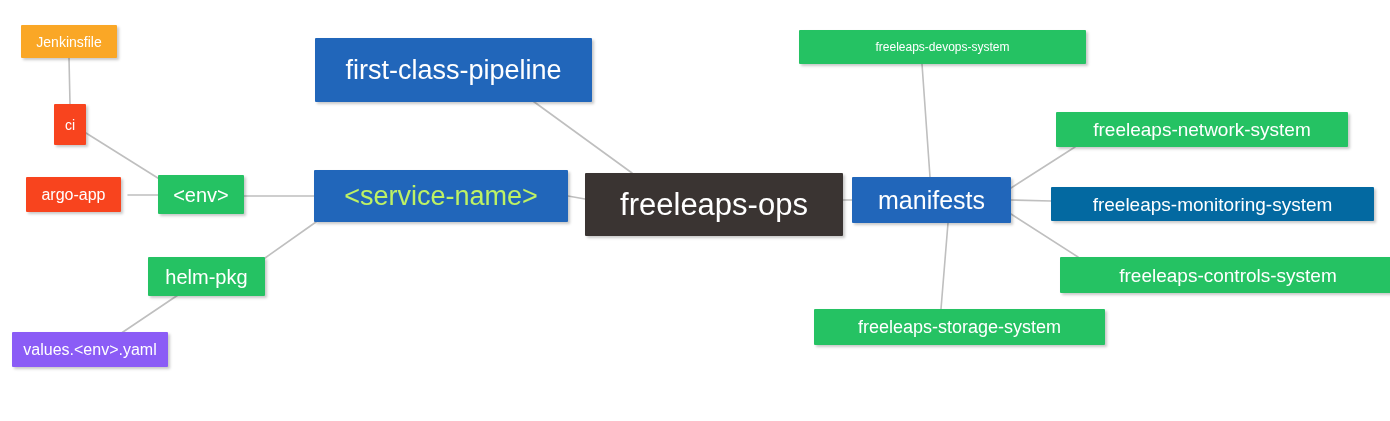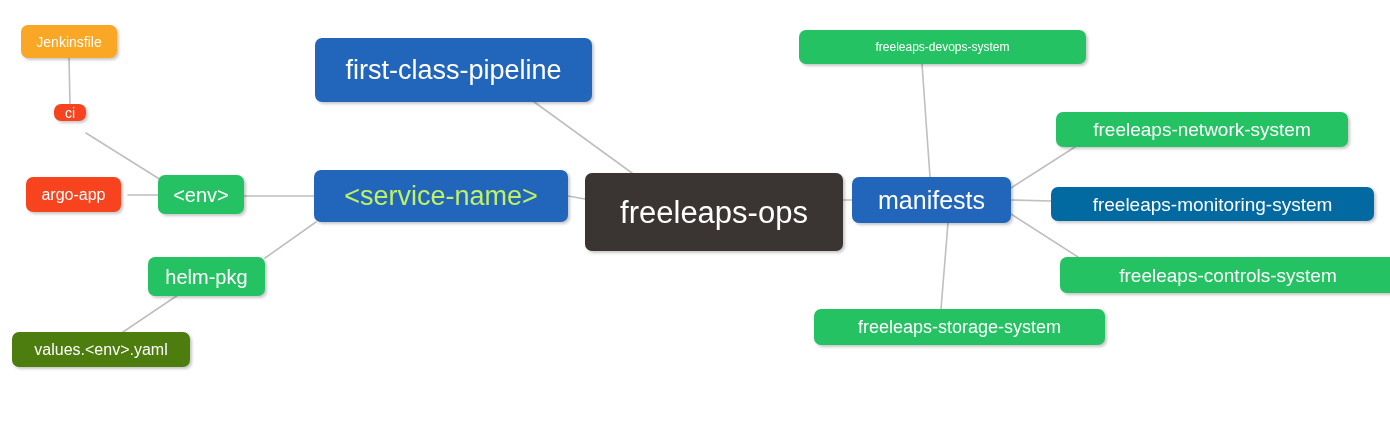--- a/index.html
+++ b/index.html
@@ -26,21 +26,21 @@
     height: 421px;
     pointer-events: none;
   }
   .node {
     position: absolute;
     box-sizing: border-box;
     display: flex;
     align-items: center;
     justify-content: center;
     color: #ffffff;
-    border-radius: 7px;
+    border-radius: 1px;
     white-space: nowrap;
     line-height: 1;
     box-shadow: 2px 2px 3px rgba(0,0,0,0.22);
     z-index: 5;
     text-align: center;
   }
   .node-label {
     display: block;
     padding: 0 2px;
   }
@@ -62,42 +62,42 @@
       <line x1="930" y1="177" x2="922" y2="64" stroke="#bfbfbf" stroke-width="1.6" stroke-linecap="round"></line>
       <line x1="1011" y1="188" x2="1075" y2="147" stroke="#bfbfbf" stroke-width="1.6" stroke-linecap="round"></line>
       <line x1="1011" y1="200" x2="1051" y2="201" stroke="#bfbfbf" stroke-width="1.6" stroke-linecap="round"></line>
       <line x1="1011" y1="214" x2="1078" y2="257" stroke="#bfbfbf" stroke-width="1.6" stroke-linecap="round"></line>
       <line x1="948" y1="223" x2="941" y2="309" stroke="#bfbfbf" stroke-width="1.6" stroke-linecap="round"></line>
     </svg>
   <div id="node-layer">
       <div class="node" style="left: 21px; top: 25px; width: 96px; height: 33px; background: rgb(250, 167, 38); font-size: 14px; color: rgb(255, 255, 255);">
         <span class="node-label">Jenkinsfile</span>
       </div>
-      <div class="node" style="left: 54px; top: 104px; width: 32px; height: 17px; background: rgb(248, 68, 30); font-size: 14px; color: rgb(255, 255, 255);">
+      <div class="node" style="left: 54px; top: 104px; width: 32px; height: 41px; background: rgb(248, 68, 30); font-size: 14px; color: rgb(255, 255, 255);">
         <span class="node-label">ci</span>
       </div>
       <div class="node" style="left: 26px; top: 177px; width: 95px; height: 35px; background: rgb(248, 68, 30); font-size: 16px; color: rgb(255, 255, 255);">
         <span class="node-label">argo-app</span>
       </div>
       <div class="node" style="left: 158px; top: 175px; width: 86px; height: 39px; background: rgb(37, 194, 99); font-size: 20px; color: rgb(255, 255, 255);">
         <span class="node-label">&lt;env&gt;</span>
       </div>
       <div class="node" style="left: 148px; top: 257px; width: 117px; height: 39px; background: rgb(37, 194, 99); font-size: 20px; color: rgb(255, 255, 255);">
         <span class="node-label">helm-pkg</span>
       </div>
-      <div class="node" style="left: 12px; top: 332px; width: 178px; height: 35px; background: #4d7c0f; font-size: 16px; color: rgb(255, 255, 255);">
+      <div class="node" style="left: 12px; top: 332px; width: 156px; height: 35px; background: #8b5cf6; font-size: 16px; color: rgb(255, 255, 255);">
         <span class="node-label">values.&lt;env&gt;.yaml</span>
       </div>
       <div class="node" style="left: 315px; top: 38px; width: 277px; height: 64px; background: rgb(33, 102, 186); font-size: 27px; color: rgb(255, 255, 255);">
         <span class="node-label">first-class-pipeline</span>
       </div>
       <div class="node" style="left: 314px; top: 170px; width: 254px; height: 52px; background: rgb(33, 102, 186); font-size: 27px; color: #bef264;">
         <span class="node-label">&lt;service-name&gt;</span>
       </div>
-      <div class="node" style="left: 585px; top: 173px; width: 258px; height: 78px; background: rgb(58, 52, 50); font-size: 31px; color: rgb(255, 255, 255);">
+      <div class="node" style="left: 585px; top: 173px; width: 258px; height: 63px; background: rgb(58, 52, 50); font-size: 31px; color: rgb(255, 255, 255);">
         <span class="node-label">freeleaps-ops</span>
       </div>
       <div class="node" style="left: 852px; top: 177px; width: 159px; height: 46px; background: rgb(33, 102, 186); font-size: 25px; color: rgb(255, 255, 255);">
         <span class="node-label">manifests</span>
       </div>
       <div class="node" style="left: 799px; top: 30px; width: 287px; height: 34px; background: rgb(37, 194, 99); font-size: 12px; color: rgb(255, 255, 255);">
         <span class="node-label">freeleaps-devops-system</span>
       </div>
       <div class="node" style="left: 1056px; top: 112px; width: 292px; height: 35px; background: rgb(37, 194, 99); font-size: 19px; color: rgb(255, 255, 255);">
         <span class="node-label">freeleaps-network-system</span>

